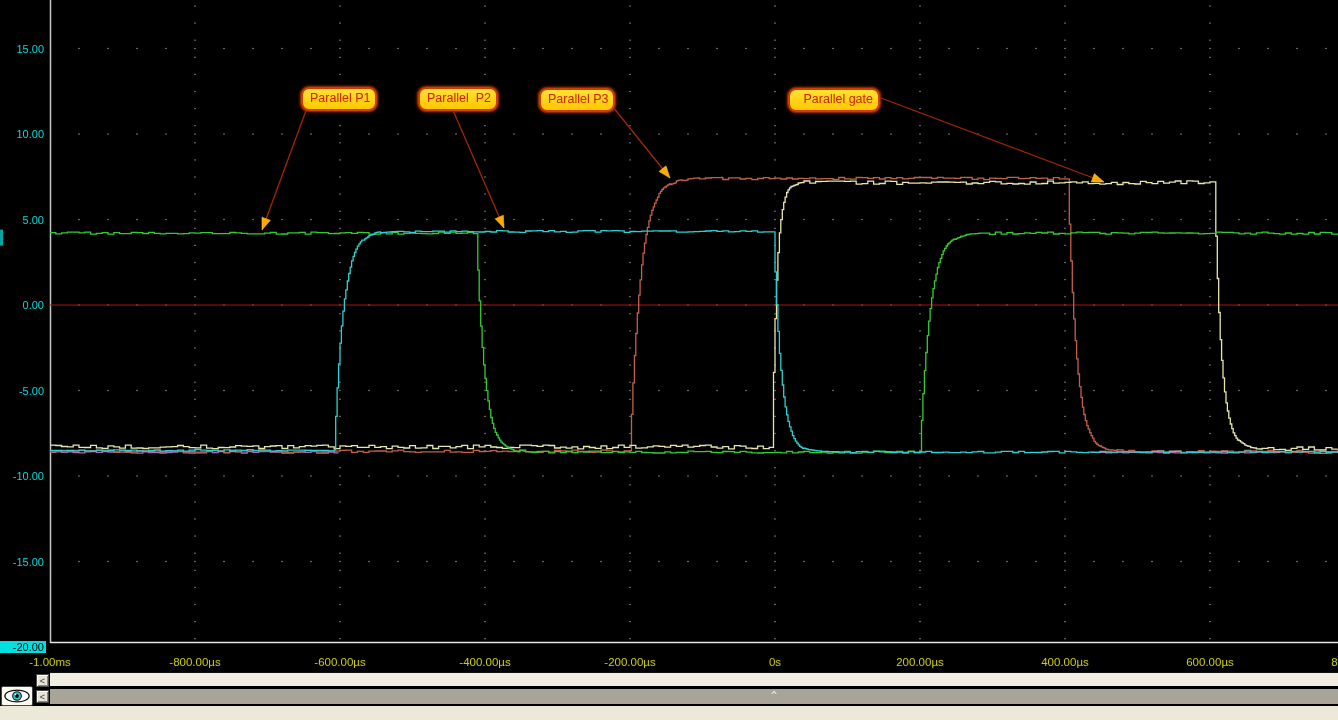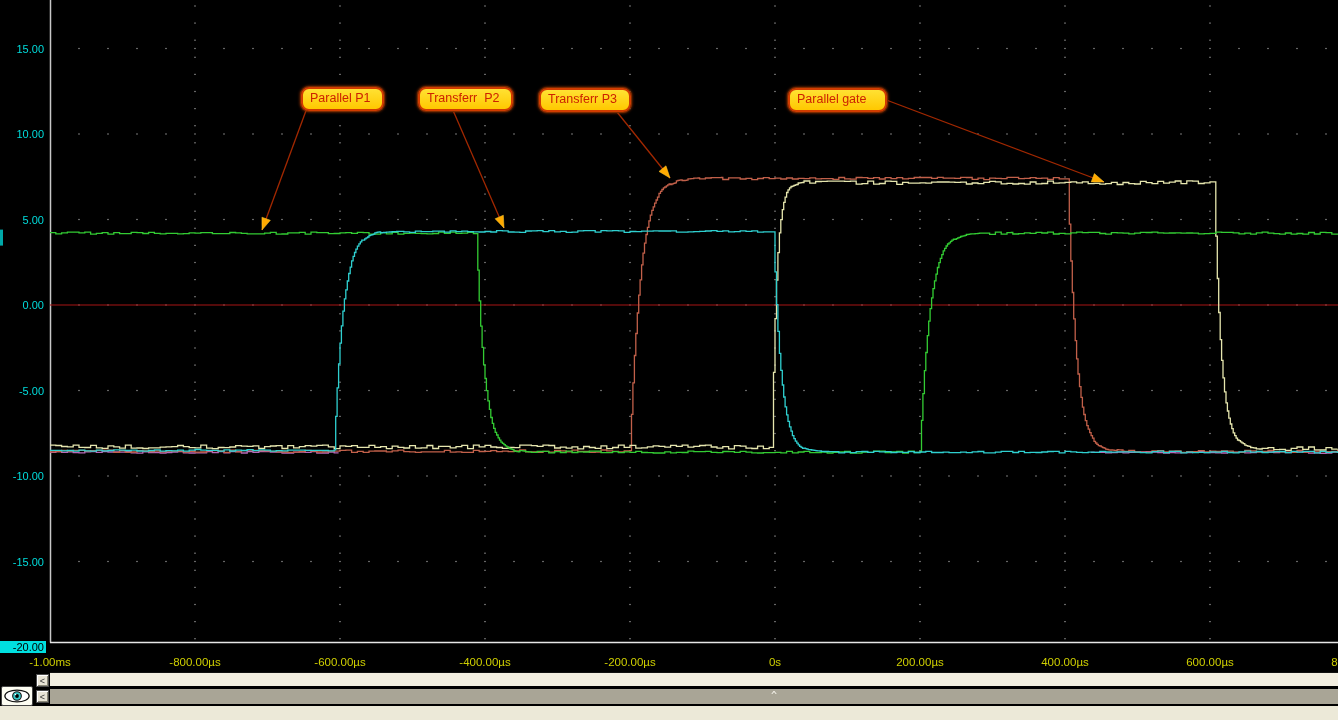--- a/index.html
+++ b/index.html
@@ -4,22 +4,22 @@
 <style>
   html,body{margin:0;padding:0;background:#000;}
   .stage{position:relative;width:1338px;height:720px;background:#000;overflow:hidden;
          font-family:"Liberation Sans", sans-serif;}
   svg text{font-family:"Liberation Sans", sans-serif;}
   .plot{position:absolute;left:0;top:0;}
   .callout{position:absolute;white-space:pre;border-radius:8px;
            border:2px solid #d13c00;
            background:linear-gradient(#ffe133,#ffc800);
            box-shadow:0 0 0 1px #7a2a00, 0 0 3px 1px #993300;
-           color:#cc2200;font-size:12.5px;line-height:16px;padding:1px 12px 2px 7px;
-           text-align:left;}
+           color:#cc2200;font-size:12.5px;line-height:16px;padding:1px 5px 2px 7px;
+           text-align:right;}
   .srow{position:absolute;left:0;width:1338px;background:#000;}
   .sbtn{position:absolute;width:13px;height:13px;padding:0;margin:0;
         background:#e8e4d6;border:1px solid #4a4a4a;
         box-shadow:inset 1px 1px 0 #ffffff, inset -1px -1px 0 #8a8878;
         font-size:9px;line-height:10px;color:#333;text-align:center;
         font-family:"Liberation Sans", sans-serif;}
   .track{position:absolute;}
   .t1{background:#f2eee0;border-top:1px solid #111;}
   .t2{background:#a9a596;}
   .marker{position:absolute;top:0px;color:#f4f2ea;font-size:10px;line-height:13px;
@@ -681,22 +681,22 @@
       <line x1="452" y1="108" x2="504" y2="228" stroke="#a22800" stroke-width="1.3"></line>
       <polygon points="504,228 495.0997104344937,218.77856596563527 503.35771106228304,215.20009902692658" fill="#ffaa00" stroke="#ffcc33" stroke-width="0.5"></polygon>
       <line x1="613" y1="107" x2="670" y2="178" stroke="#a22800" stroke-width="1.3"></line>
       <polygon points="670,178 658.9785150602361,171.4595971284211 665.9966803582024,165.82529541033554" fill="#ffaa00" stroke="#ffcc33" stroke-width="0.5"></polygon>
       <line x1="881" y1="98" x2="1104" y2="182" stroke="#a22800" stroke-width="1.3"></line>
       <polygon points="1104,182 1091.1840082946446,181.98111592577797 1094.3565327639467,173.55881882274966" fill="#ffaa00" stroke="#ffcc33" stroke-width="0.5"></polygon>
     </svg>
 
   <div>
       <div class="callout" style="left: 301px; top: 87px; min-width: 57px; height: 17px;">Parallel P1</div>
-      <div class="callout" style="left: 418px; top: 87px; min-width: 63px; height: 17px;">Transferr  P2</div>
-      <div class="callout" style="left: 539px; top: 88px; min-width: 59px; height: 17px;">Transferr P3</div>
+      <div class="callout" style="left: 418px; top: 87px; min-width: 63px; height: 17px;">Parallel  P2</div>
+      <div class="callout" style="left: 539px; top: 88px; min-width: 59px; height: 17px;">Parallel P3</div>
       <div class="callout" style="left: 788px; top: 88px; min-width: 76px; height: 17px;">Parallel gate</div>
     </div>
 
   <div class="srow" style="top:668px;height:21px;">
     <button class="sbtn" style="left:36px;top:6px;">&lt;</button>
     <div class="track t1" style="left:50px;top:4px;width:1288px;height:13px;"></div>
   </div>
 
   <div class="srow" style="top:689px;height:17px;">
     <button class="sbtn" style="left:36px;top:1px;">&lt;</button>

